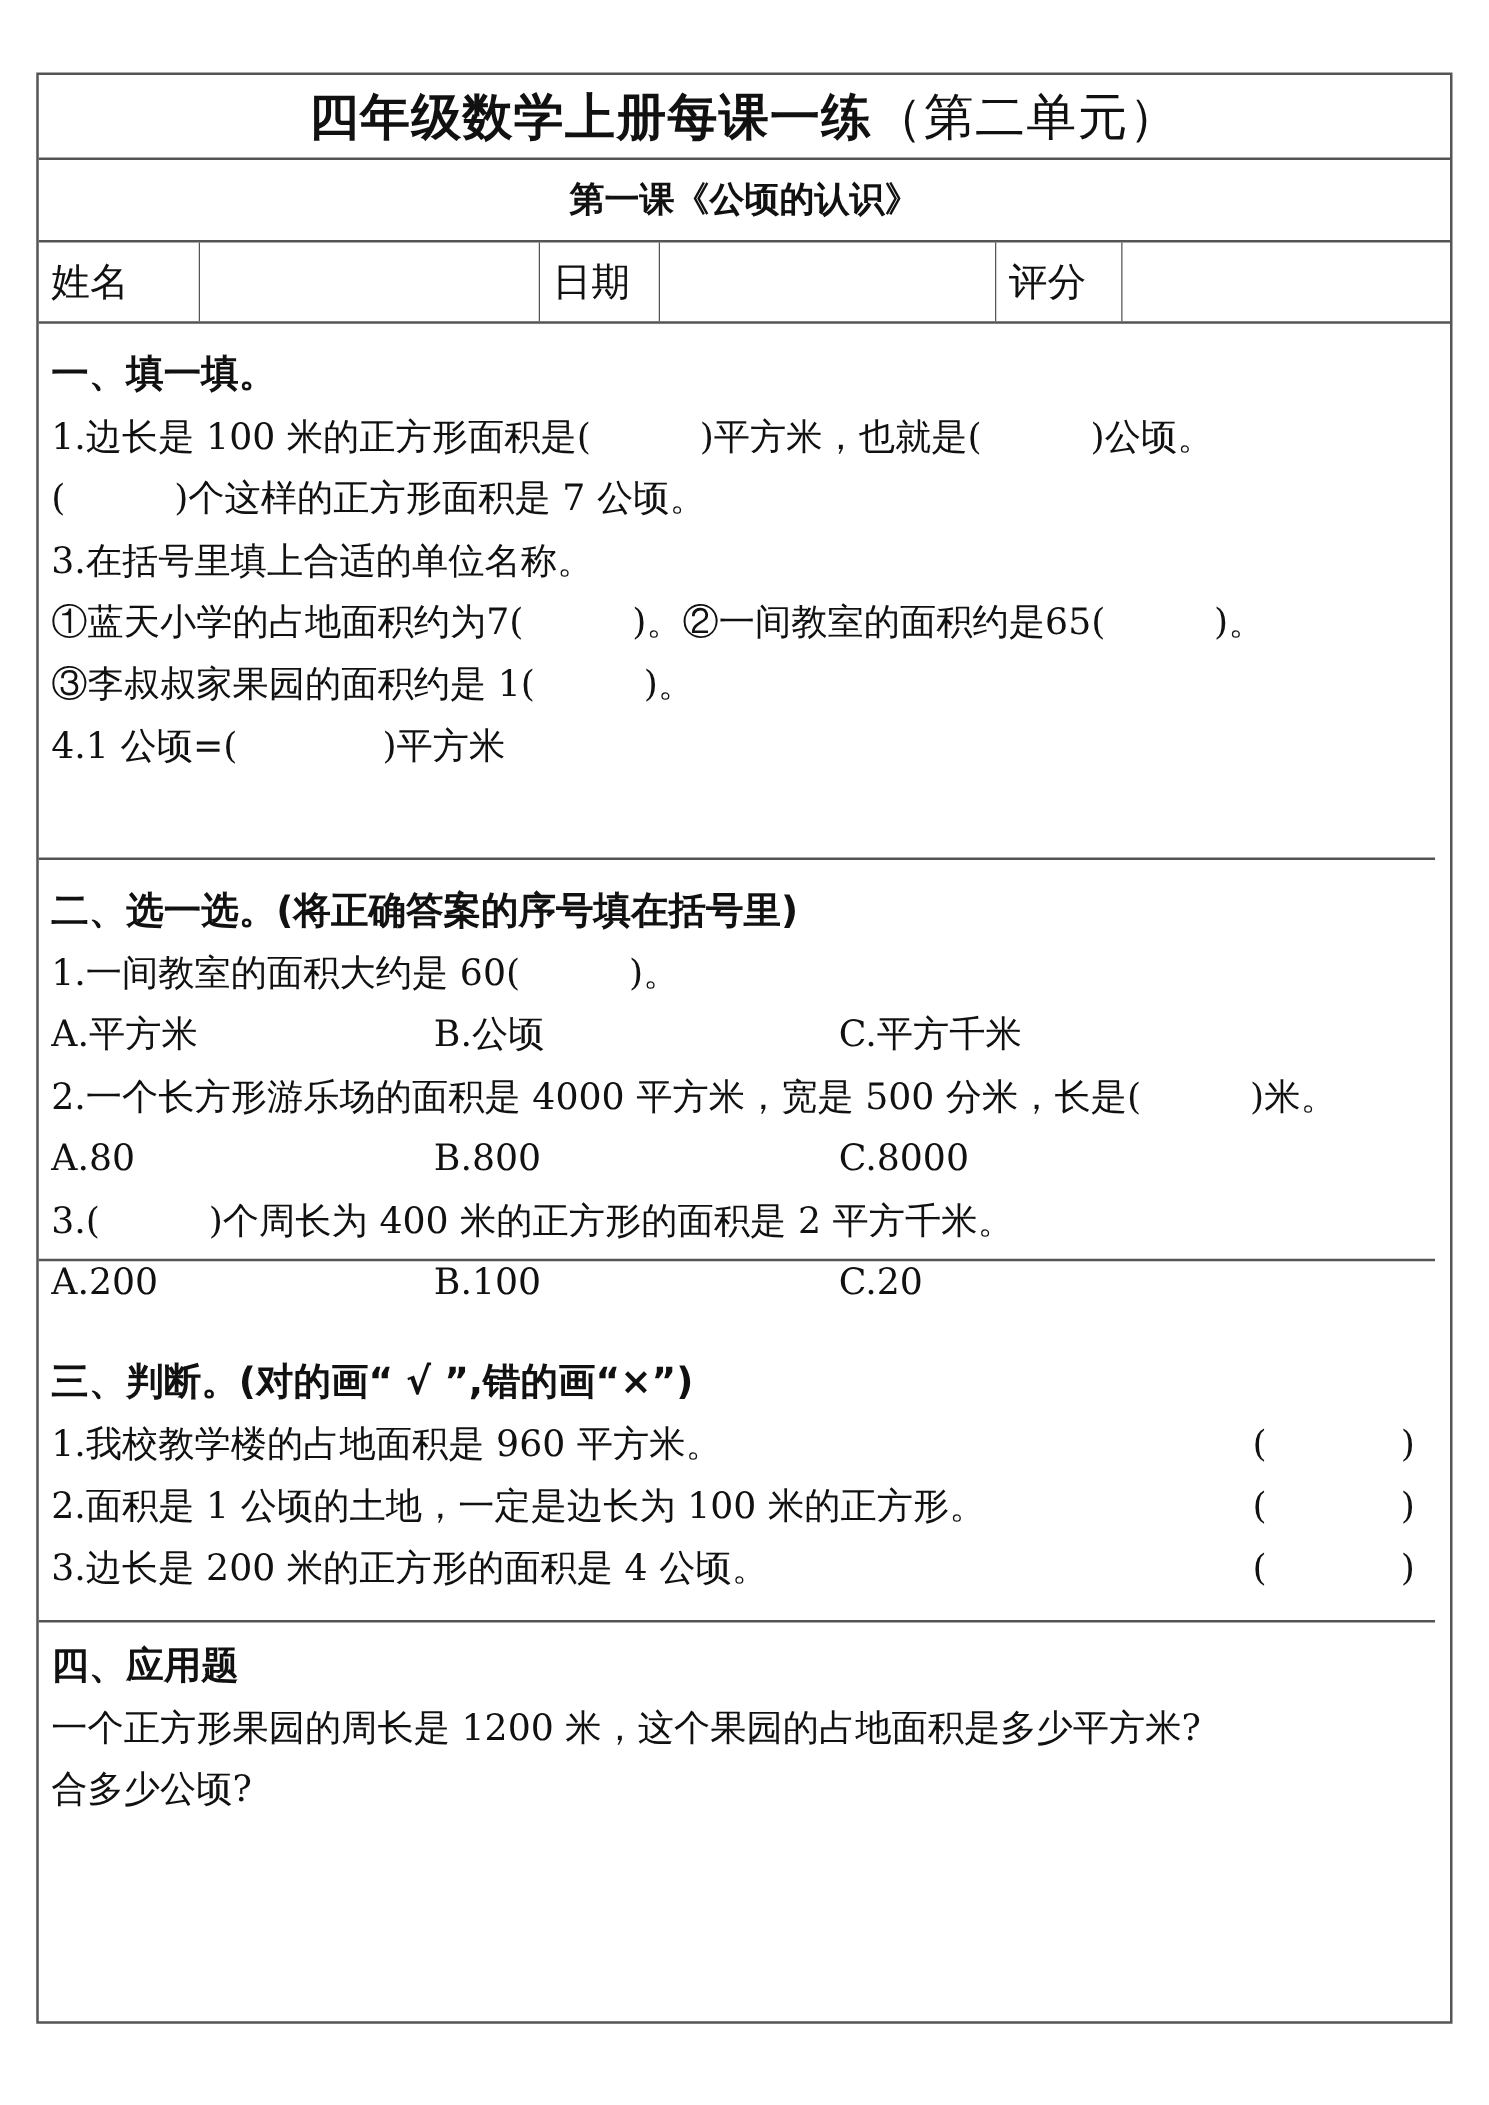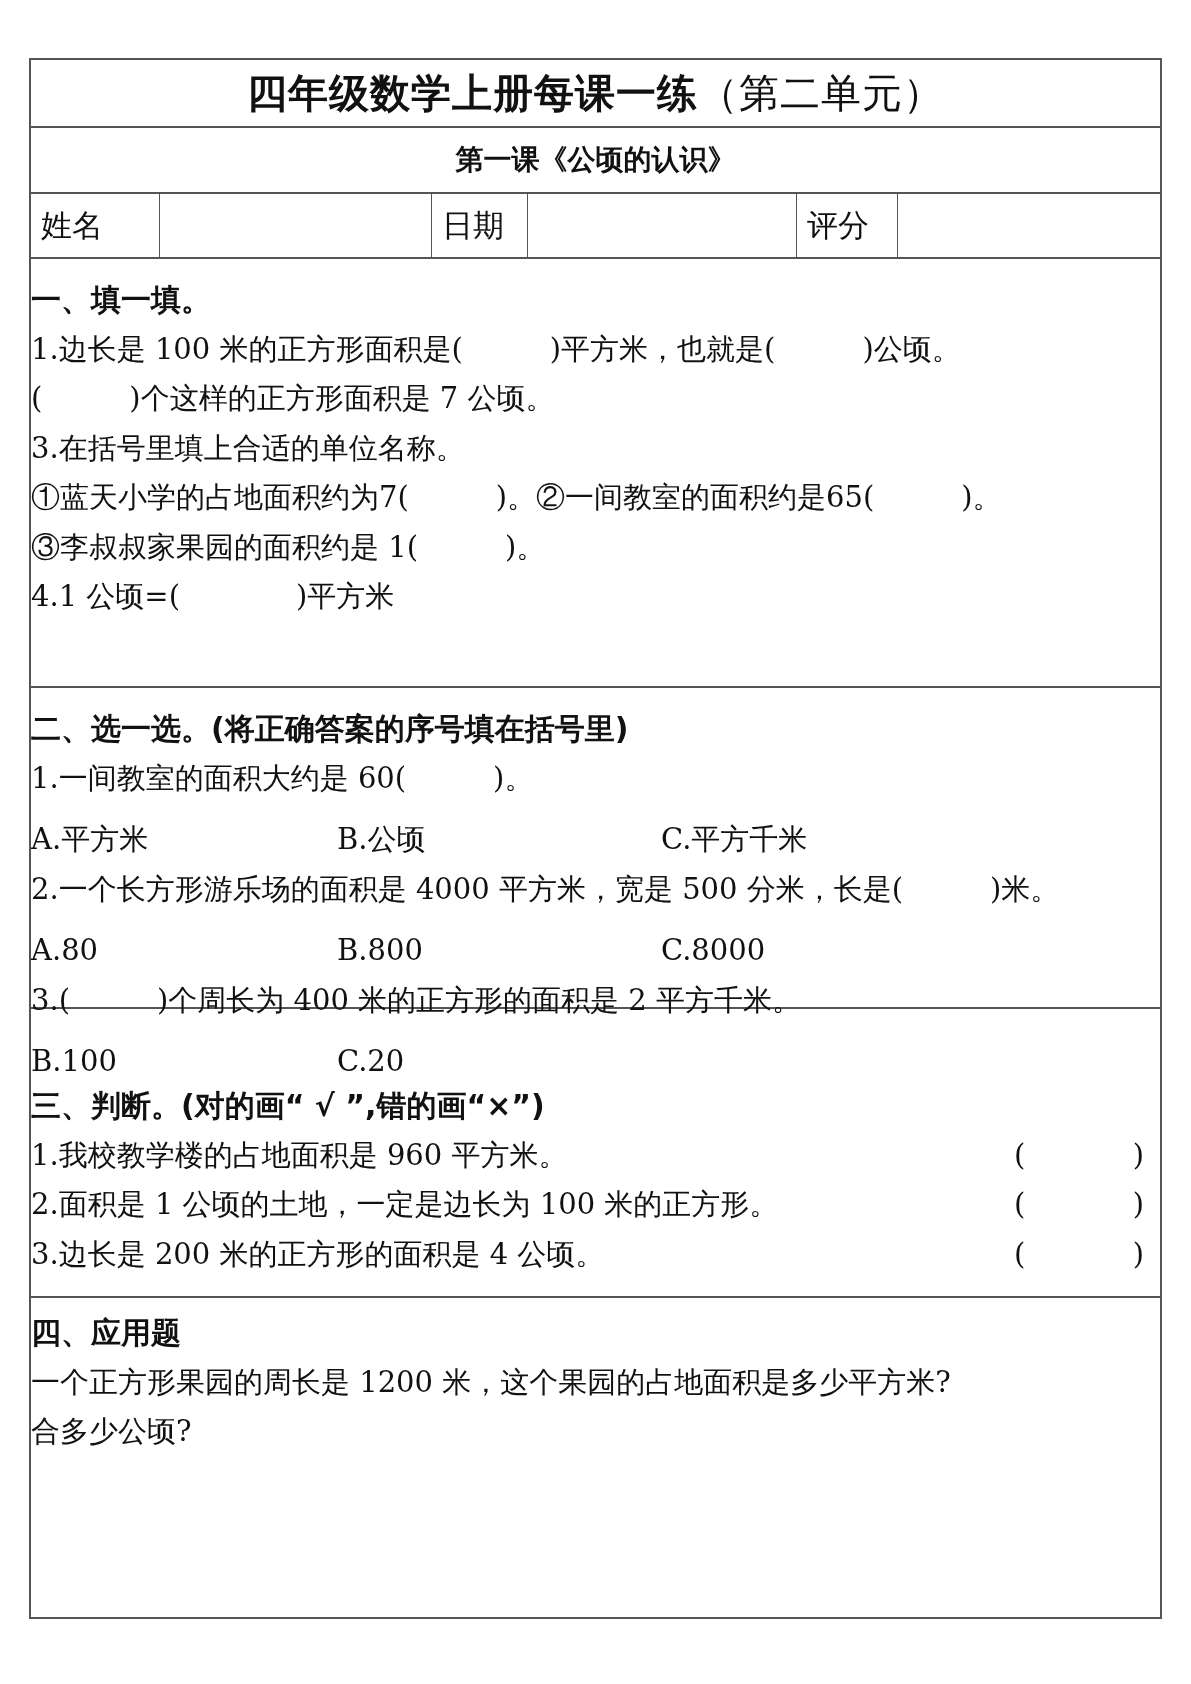--- a/index.html
+++ b/index.html
@@ -10,26 +10,26 @@
   .row { position: absolute; left: 0; right: 0; border-bottom: 2px solid #555; box-sizing: border-box; }
   .title-row { top: 0; height: 68px; display: flex; align-items: center; justify-content: center; }
   .title { font-family: "DejaVu Sans", "Liberation Sans", sans-serif; font-weight: bold; font-size: 40px; letter-spacing: 1px; }
   .title .paren { font-weight: normal; }
   .sub-row { top: 68px; height: 66px; display: flex; align-items: center; justify-content: center; }
   .subtitle { font-family: "DejaVu Sans", "Liberation Sans", sans-serif; font-weight: bold; font-size: 28px; }
   .info-row { top: 134px; height: 65px; display: flex; text-align: right; }
   .info-row .cell { height: 100%; box-sizing: border-box; border-right: 1.5px solid #555;
                     display: flex; align-items: center; font-size: 31px; padding-left: 10px; }
   .info-row .cell:last-child { border-right: none; }
-  .section { position: absolute; left: 0; right: 0; border-bottom: 2px solid #555; box-sizing: border-box;
-             padding: 16px 10px 0 0; font-size: 29px; line-height: 49.5px; }
+  .section { position: absolute; left: 0; right: 12px; border-bottom: 2px solid #555; box-sizing: border-box;
+             padding: 16px 10px 0 10px; font-size: 29px; line-height: 49.5px; }
   .section.last { border-bottom: none; }
   .sec-heading { font-family: "DejaVu Sans", "Liberation Sans", sans-serif; font-weight: bold; font-size: 30px; }
   .line { white-space: pre; }
-  .options { display: flex; white-space: pre; margin-top: 12px; }
+  .options { display: flex; white-space: pre; }
   .options span:nth-child(1) { width: 306px; }
   .options span:nth-child(2) { width: 324px; }
   .judge { display: flex; justify-content: space-between; white-space: pre; }
   .judge .blank { width: 130px; display: flex; justify-content: space-between; margin-right: 6px; }
 </style>
 </head>
 <body>
 
 <div class="sheet">
 
@@ -69,20 +69,21 @@
       <span>C.平方千米</span>
     </div>
     <div class="line">2.一个长方形游乐场的面积是 4000 平方米，宽是 500 分米，长是(　　　)米。</div>
     <div class="options">
       <span>A.80</span>
       <span>B.800</span>
       <span>C.8000</span>
     </div>
     <div class="line">3.(　　　)个周长为 400 米的正方形的面积是 2 平方千米。</div>
     <div class="options">
+      <span>A.200</span>
       <span>B.100</span>
       <span>C.20</span>
     </div>
   </div>
 
   <div class="section" style="top:1005px;height:233px">
     <div class="sec-heading">三、判断。(对的画“ √ ”,错的画“×”)</div>
     <div class="judge">
       <span>1.我校教学楼的占地面积是 960 平方米。</span>
       <span class="blank"><span>(</span><span>)</span></span>

